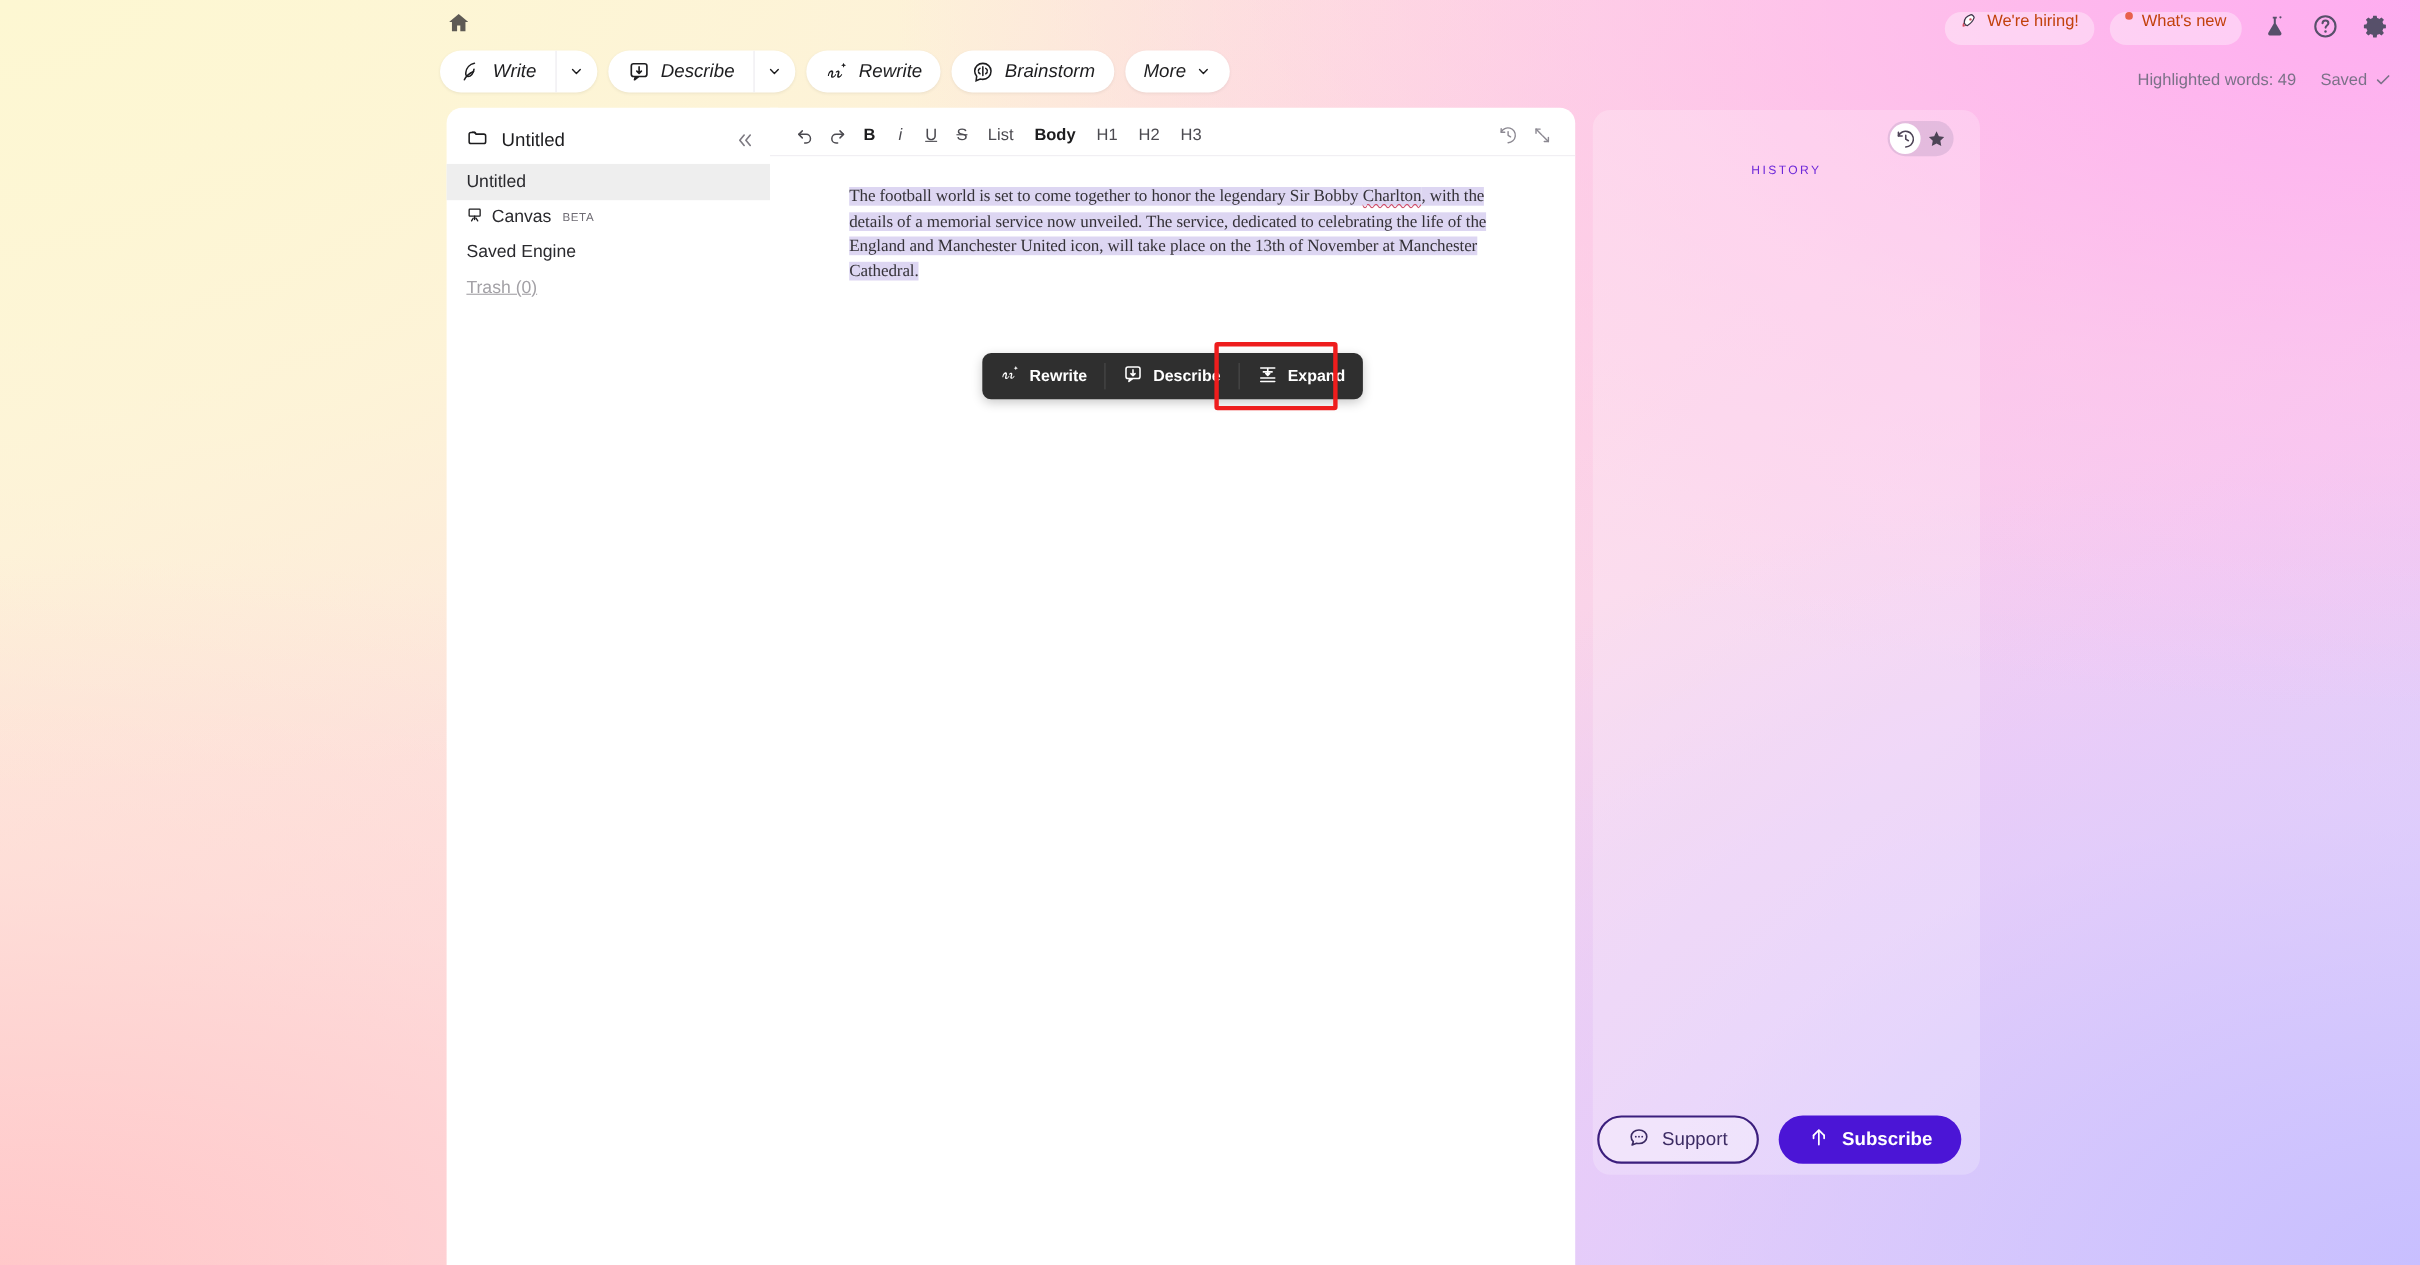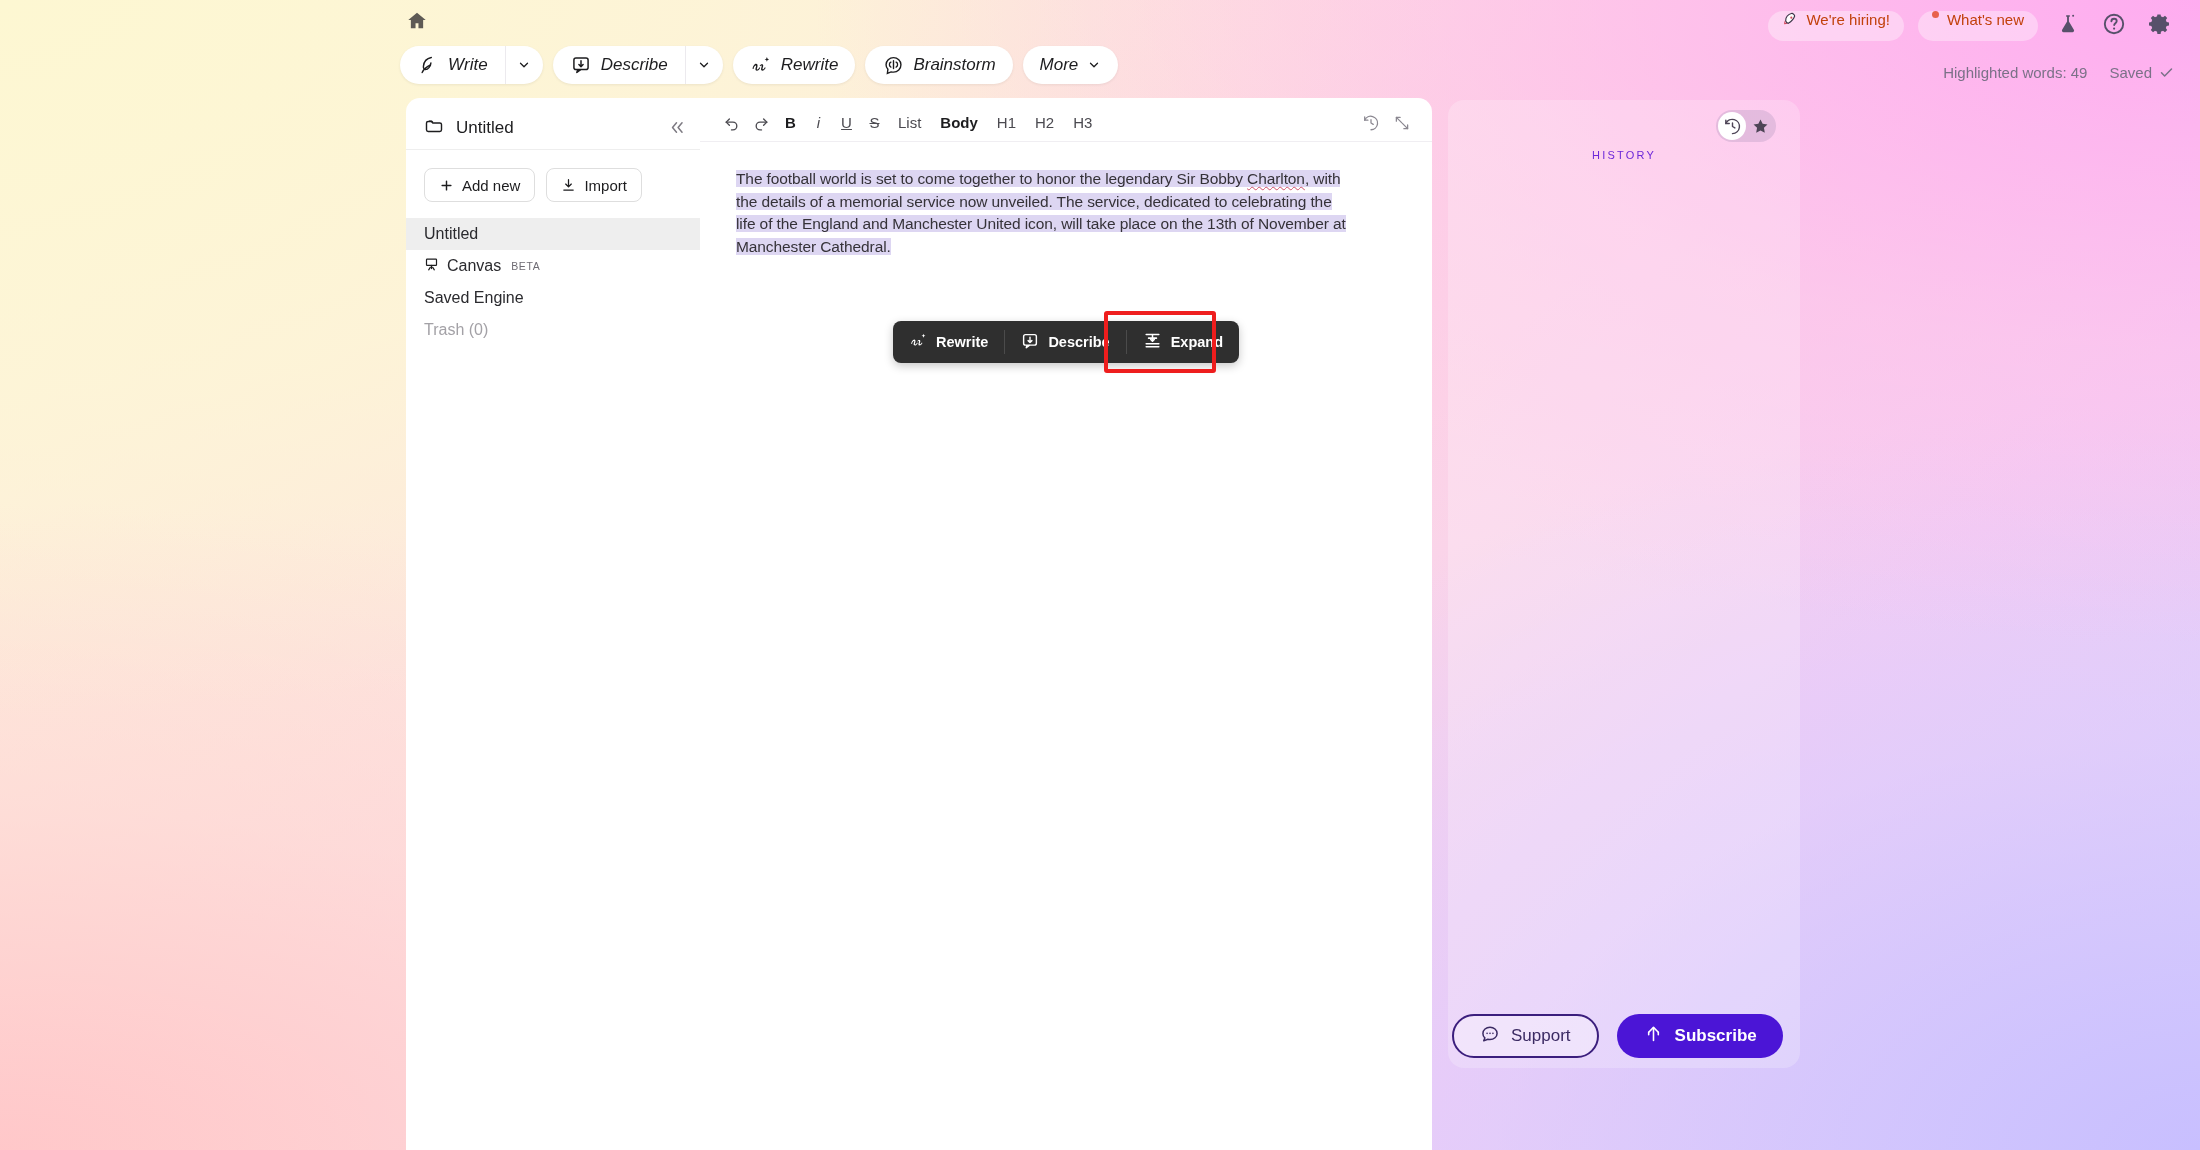--- a/index.html
+++ b/index.html
@@ -102,21 +102,21 @@
     background: #fff; font-size: 15px; color: #1d1d1f; cursor: pointer;
     white-space: nowrap;
   }
 
   .sb-item {
     display: flex; align-items: center; gap: 8px;
     height: 32px; padding: 0 18px;
     font-size: 16px; color: #2a2a2e; cursor: pointer;
   }
   .sb-item.active { background: #eeeeee; }
-  .sb-item.muted { color: #a3a1a6; }
+  .sb-item.muted { color: #a3a1a6; text-decoration: underline; }
   .sb-beta { font-size: 10.5px; letter-spacing: 0.6px; color: #6e6b73; margin-left: 2px; }
 
   
   .editor {
     position: absolute; left: 700px; top: 98px;
     width: 732px; height: 1052px;
     background: #ffffff;
     border-top-right-radius: 14px;
   }
   .ed-toolbar {
@@ -135,26 +135,27 @@
   .ed-btn.ital { font-style: italic; }
   .ed-btn.und { text-decoration: underline; }
   .ed-btn.strike { text-decoration: line-through; }
   .ed-btn.wide { padding: 0 8px; }
   .ed-spacer { flex: 1; }
 
   .doc-body {
     padding: 26px 34px 0 36px;
   }
   .doc-para {
-    font-family: Liberation Sans, sans-serif;
+    font-family: Liberation Serif, serif;
     font-size: 15.5px;
     line-height: 22.6px;
     color: #353238;
     max-width: 612px;
     letter-spacing: -0.1px;
+    margin-left: 36px;
   }
   .hl { background: #ddd6f2; }
   .misspell {
     background: #ddd6f2;
     text-decoration: underline;
     text-decoration-color: #d0506a;
     text-decoration-style: wavy;
     text-decoration-thickness: 1px;
     text-underline-offset: 2px;
   }
@@ -378,34 +379,20 @@
       </svg>
     </span>
     <span class="sb-title">Untitled</span>
     <span class="sb-collapse">
       <svg width="19" height="19" viewBox="0 0 24 24" fill="none" stroke="#7d7a82" stroke-width="1.9" stroke-linecap="round" stroke-linejoin="round">
           <path d="M12 6l-5 6 5 6M19 6l-5 6 5 6"></path>
         </svg>
     </span>
   </div>
 
-  <div class="sb-actions">
-    <div class="sb-action">
-      <svg width="15" height="15" viewBox="0 0 24 24" fill="none" stroke="#1d1d1f" stroke-width="2.3" stroke-linecap="round">
-          <path d="M12 5v14M5 12h14"></path>
-        </svg>
-      <span>Add new</span>
-    </div>
-    <div class="sb-action">
-      <svg width="15" height="16" viewBox="0 0 24 24" fill="none" stroke="#1d1d1f" stroke-width="2" stroke-linecap="round" stroke-linejoin="round">
-          <path d="M12 3.5v11M7.5 10.5L12 15l4.5-4.5M4.5 20h15"></path>
-        </svg>
-      <span>Import</span>
-    </div>
-  </div>
 
   <div class="sb-item active">
     <span>Untitled</span>
   </div>
 
   <div class="sb-item">
     <span>
       <svg width="15" height="15" viewBox="0 0 24 24" fill="none" stroke="#1d1d1f" stroke-width="1.9" stroke-linecap="round">
         <rect x="4" y="3.5" width="16" height="10" rx="1"></rect>
         <path d="M12 13.5v5M7.5 20.5l2.5-4M16.5 20.5L14 16.5"></path>

